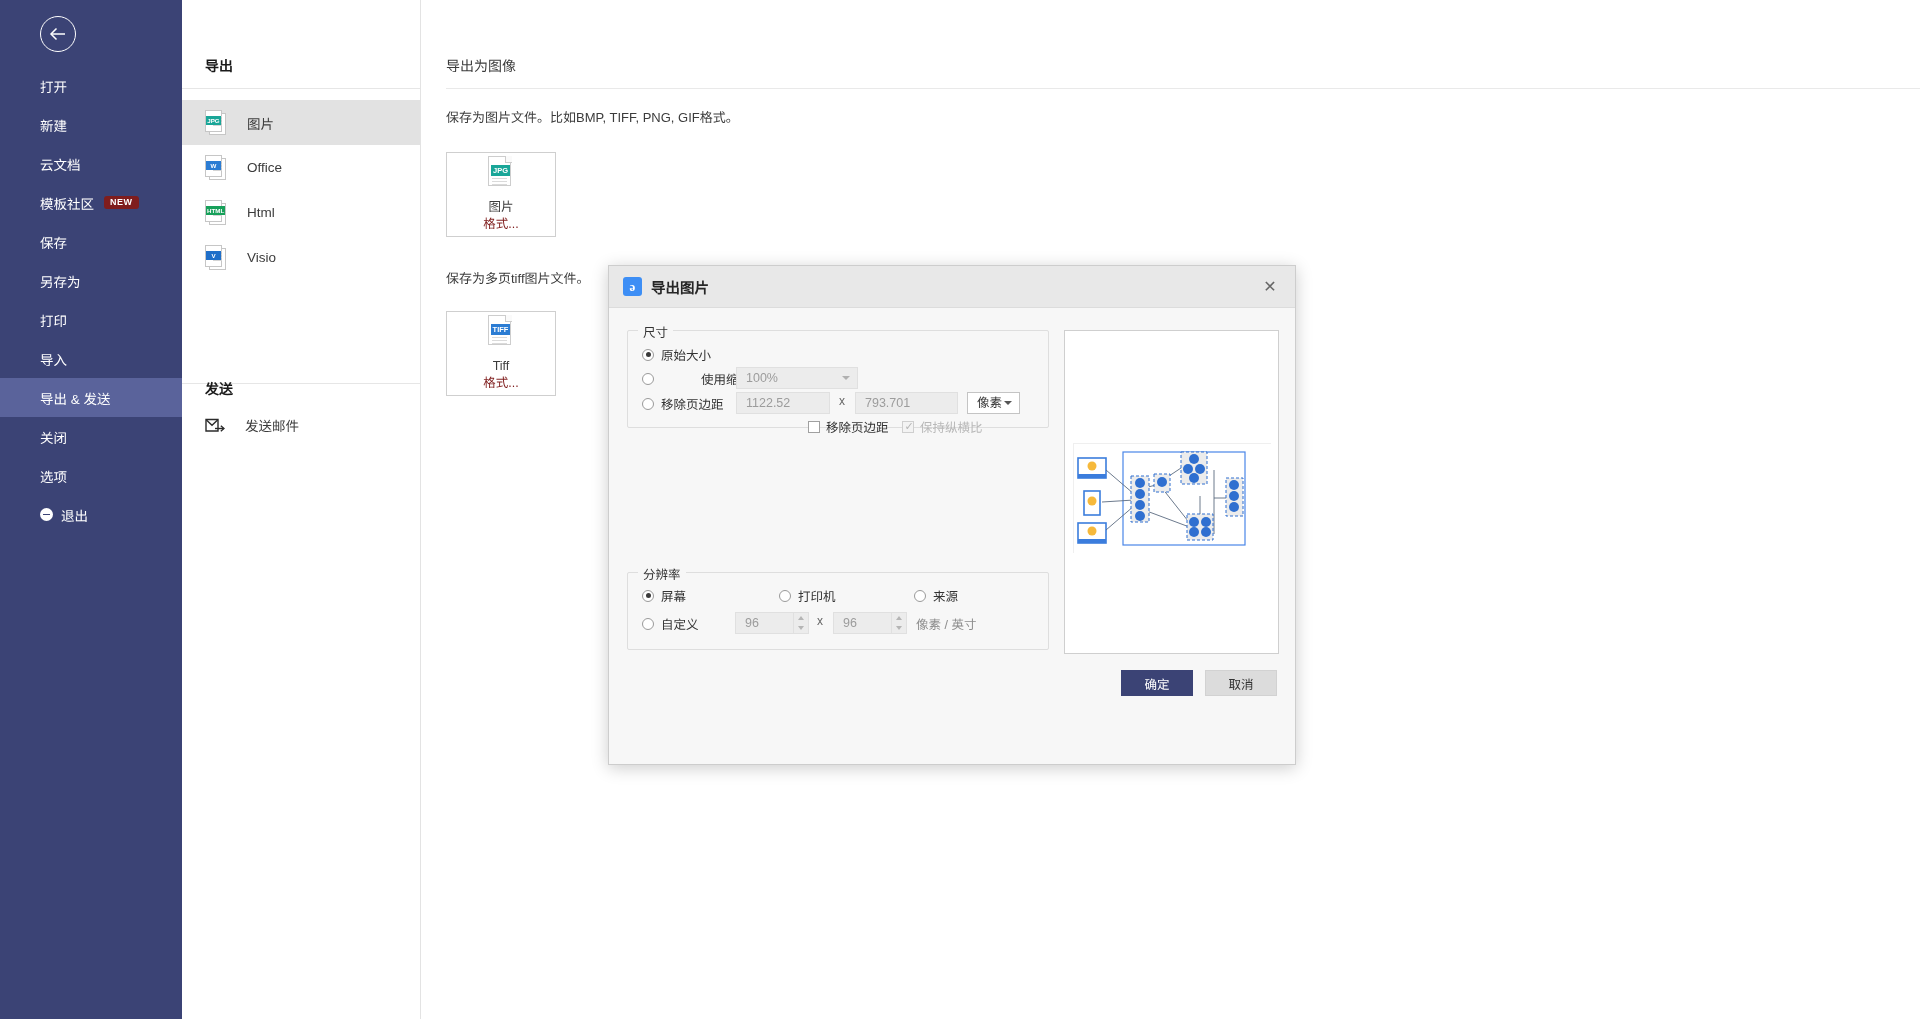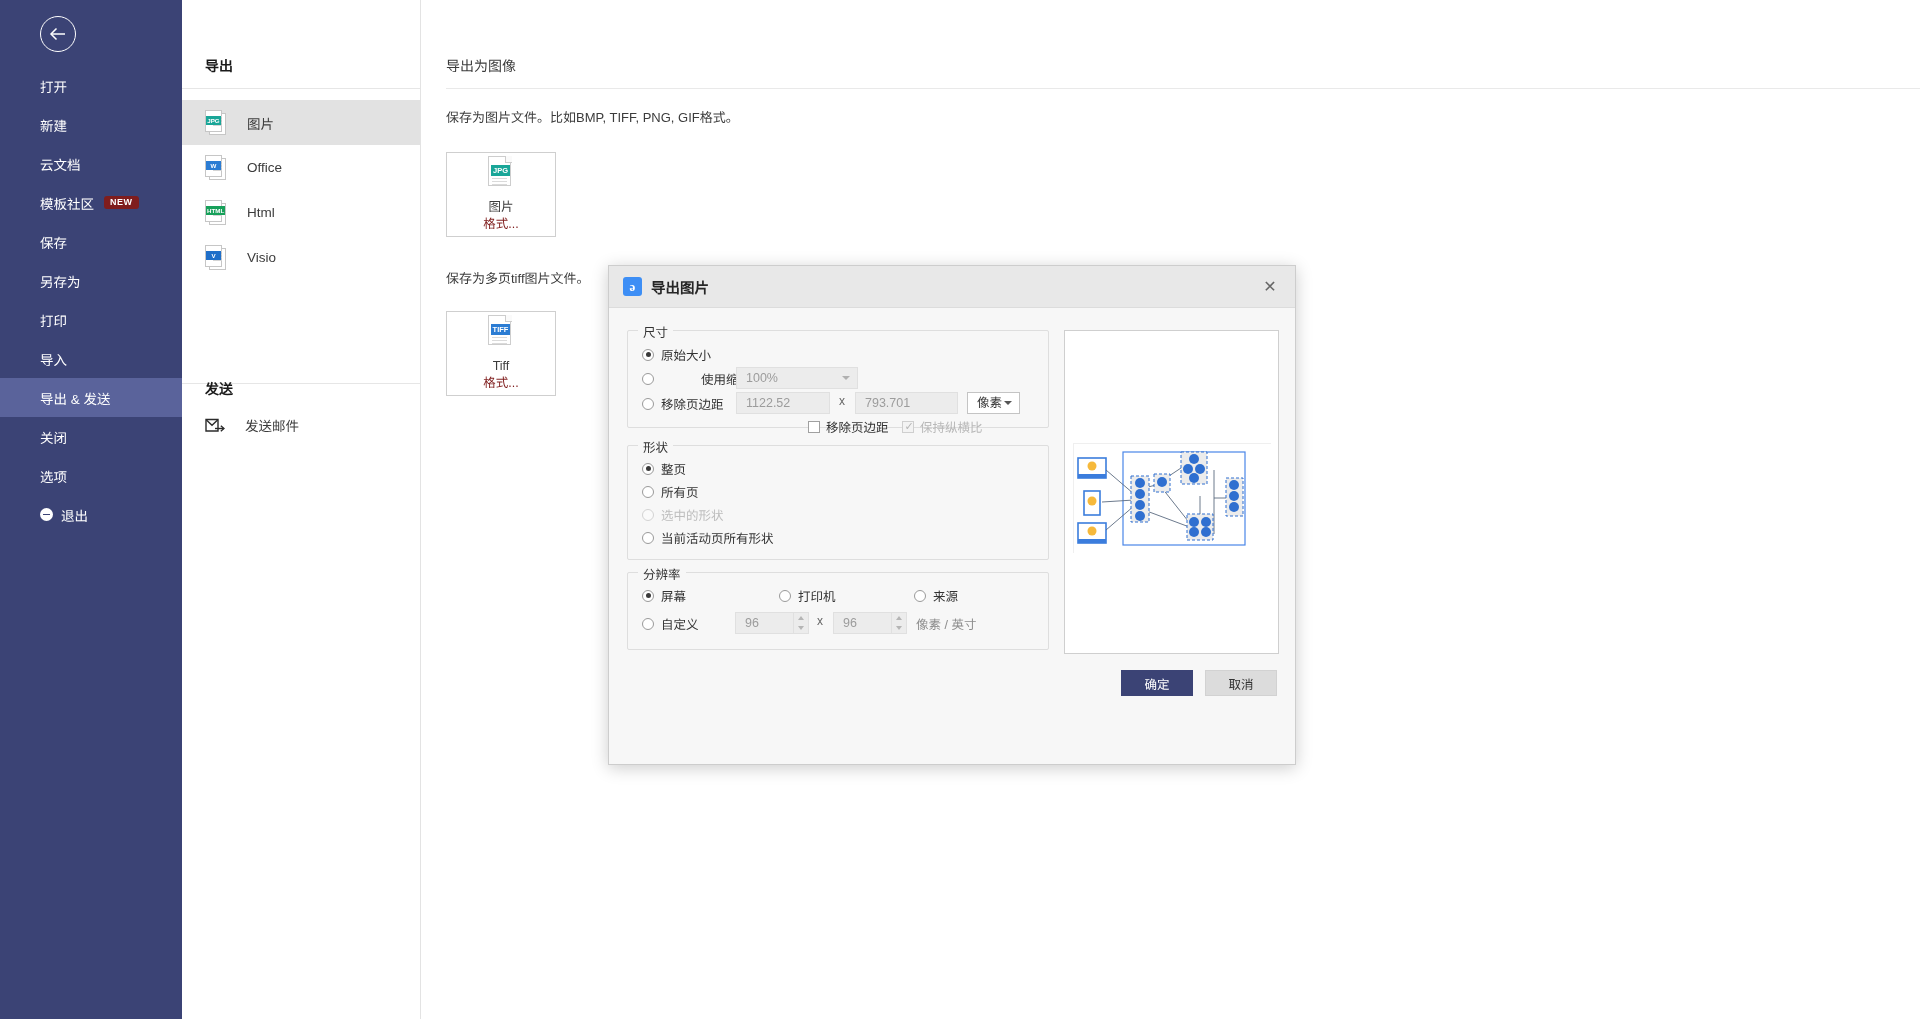--- a/index.html
+++ b/index.html
@@ -539,40 +539,20 @@
         <div class="radio-row" style="left:180px; top:86px;">
           <span class="chk"></span>
           <span class="chk-label">移除页边距</span>
         </div>
         <div class="radio-row" style="left:274px; top:86px;">
           <span class="chk checked disabled"></span>
           <span class="chk-label disabled">保持纵横比</span>
         </div>
       </div>
 
-      <div class="fieldset fs-shape">
-        <span class="legend">形状</span>
-
-        <div class="radio-row" style="left:14px; top:13px;">
-          <span class="radio checked"></span>
-          <span class="radio-label">整页</span>
-        </div>
-        <div class="radio-row" style="left:14px; top:36px;">
-          <span class="radio"></span>
-          <span class="radio-label">所有页</span>
-        </div>
-        <div class="radio-row" style="left:14px; top:59px;">
-          <span class="radio disabled"></span>
-          <span class="radio-label disabled">选中的形状</span>
-        </div>
-        <div class="radio-row" style="left:14px; top:82px;">
-          <span class="radio"></span>
-          <span class="radio-label">当前活动页所有形状</span>
-        </div>
-      </div>
 
       <div class="fieldset fs-res">
         <span class="legend">分辨率</span>
 
         <div class="radio-row" style="left:14px; top:13px;">
           <span class="radio checked"></span>
           <span class="radio-label">屏幕</span>
         </div>
         <div class="radio-row" style="left:151px; top:13px;">
           <span class="radio"></span>

